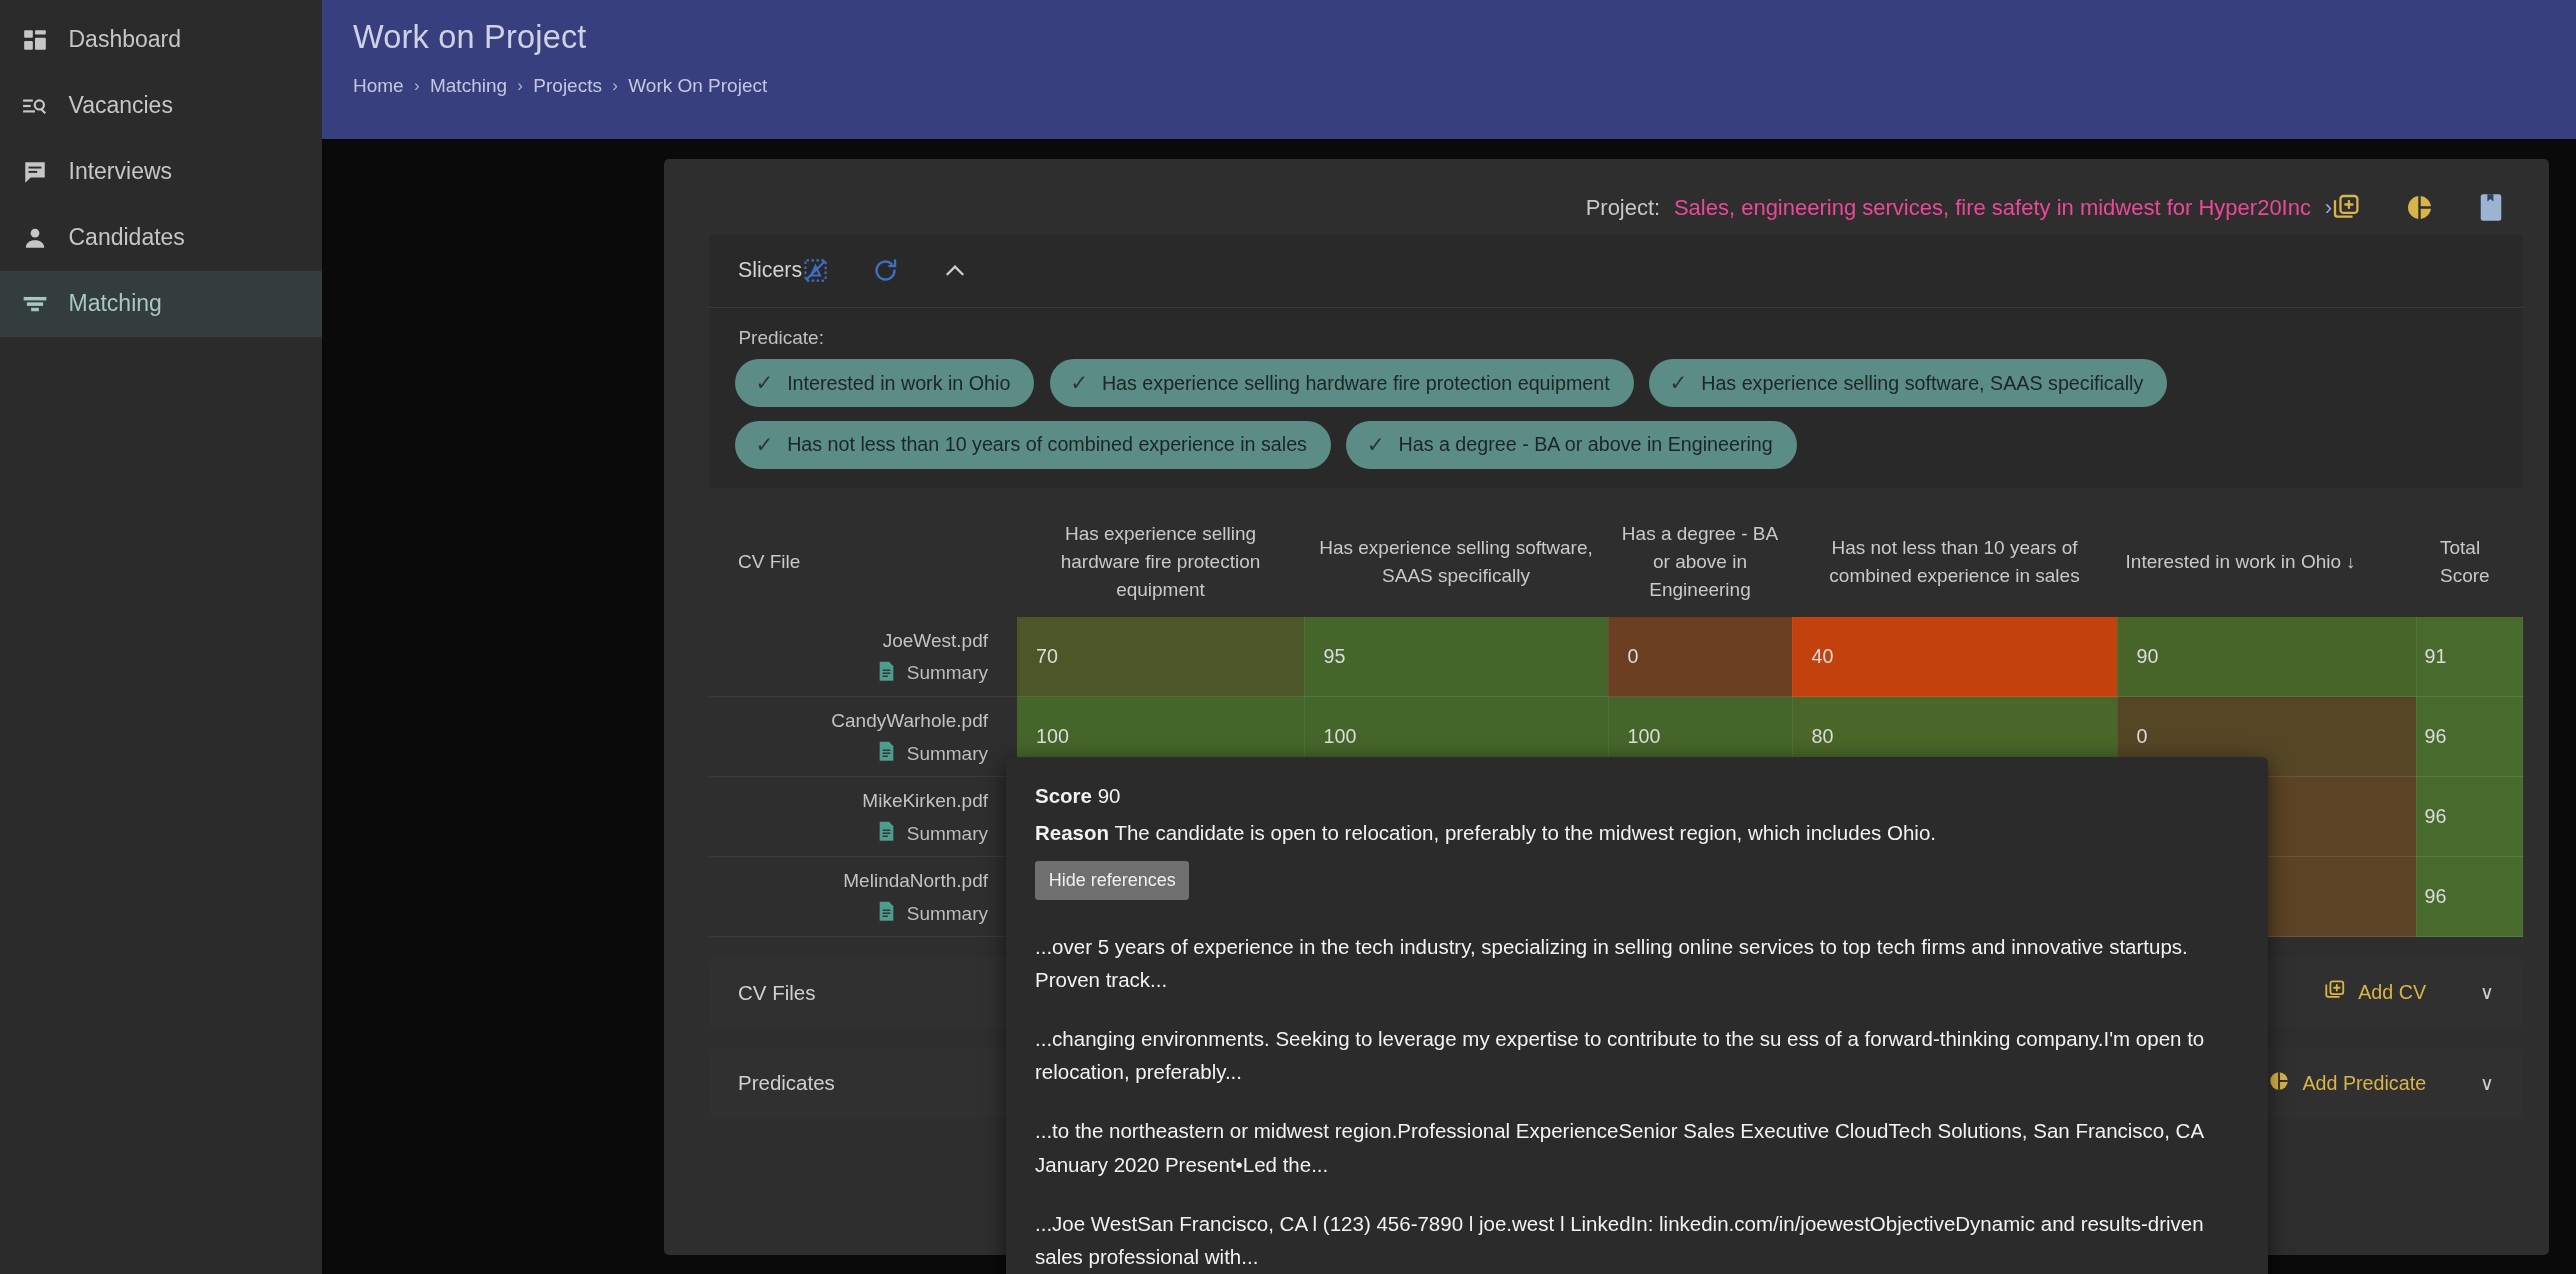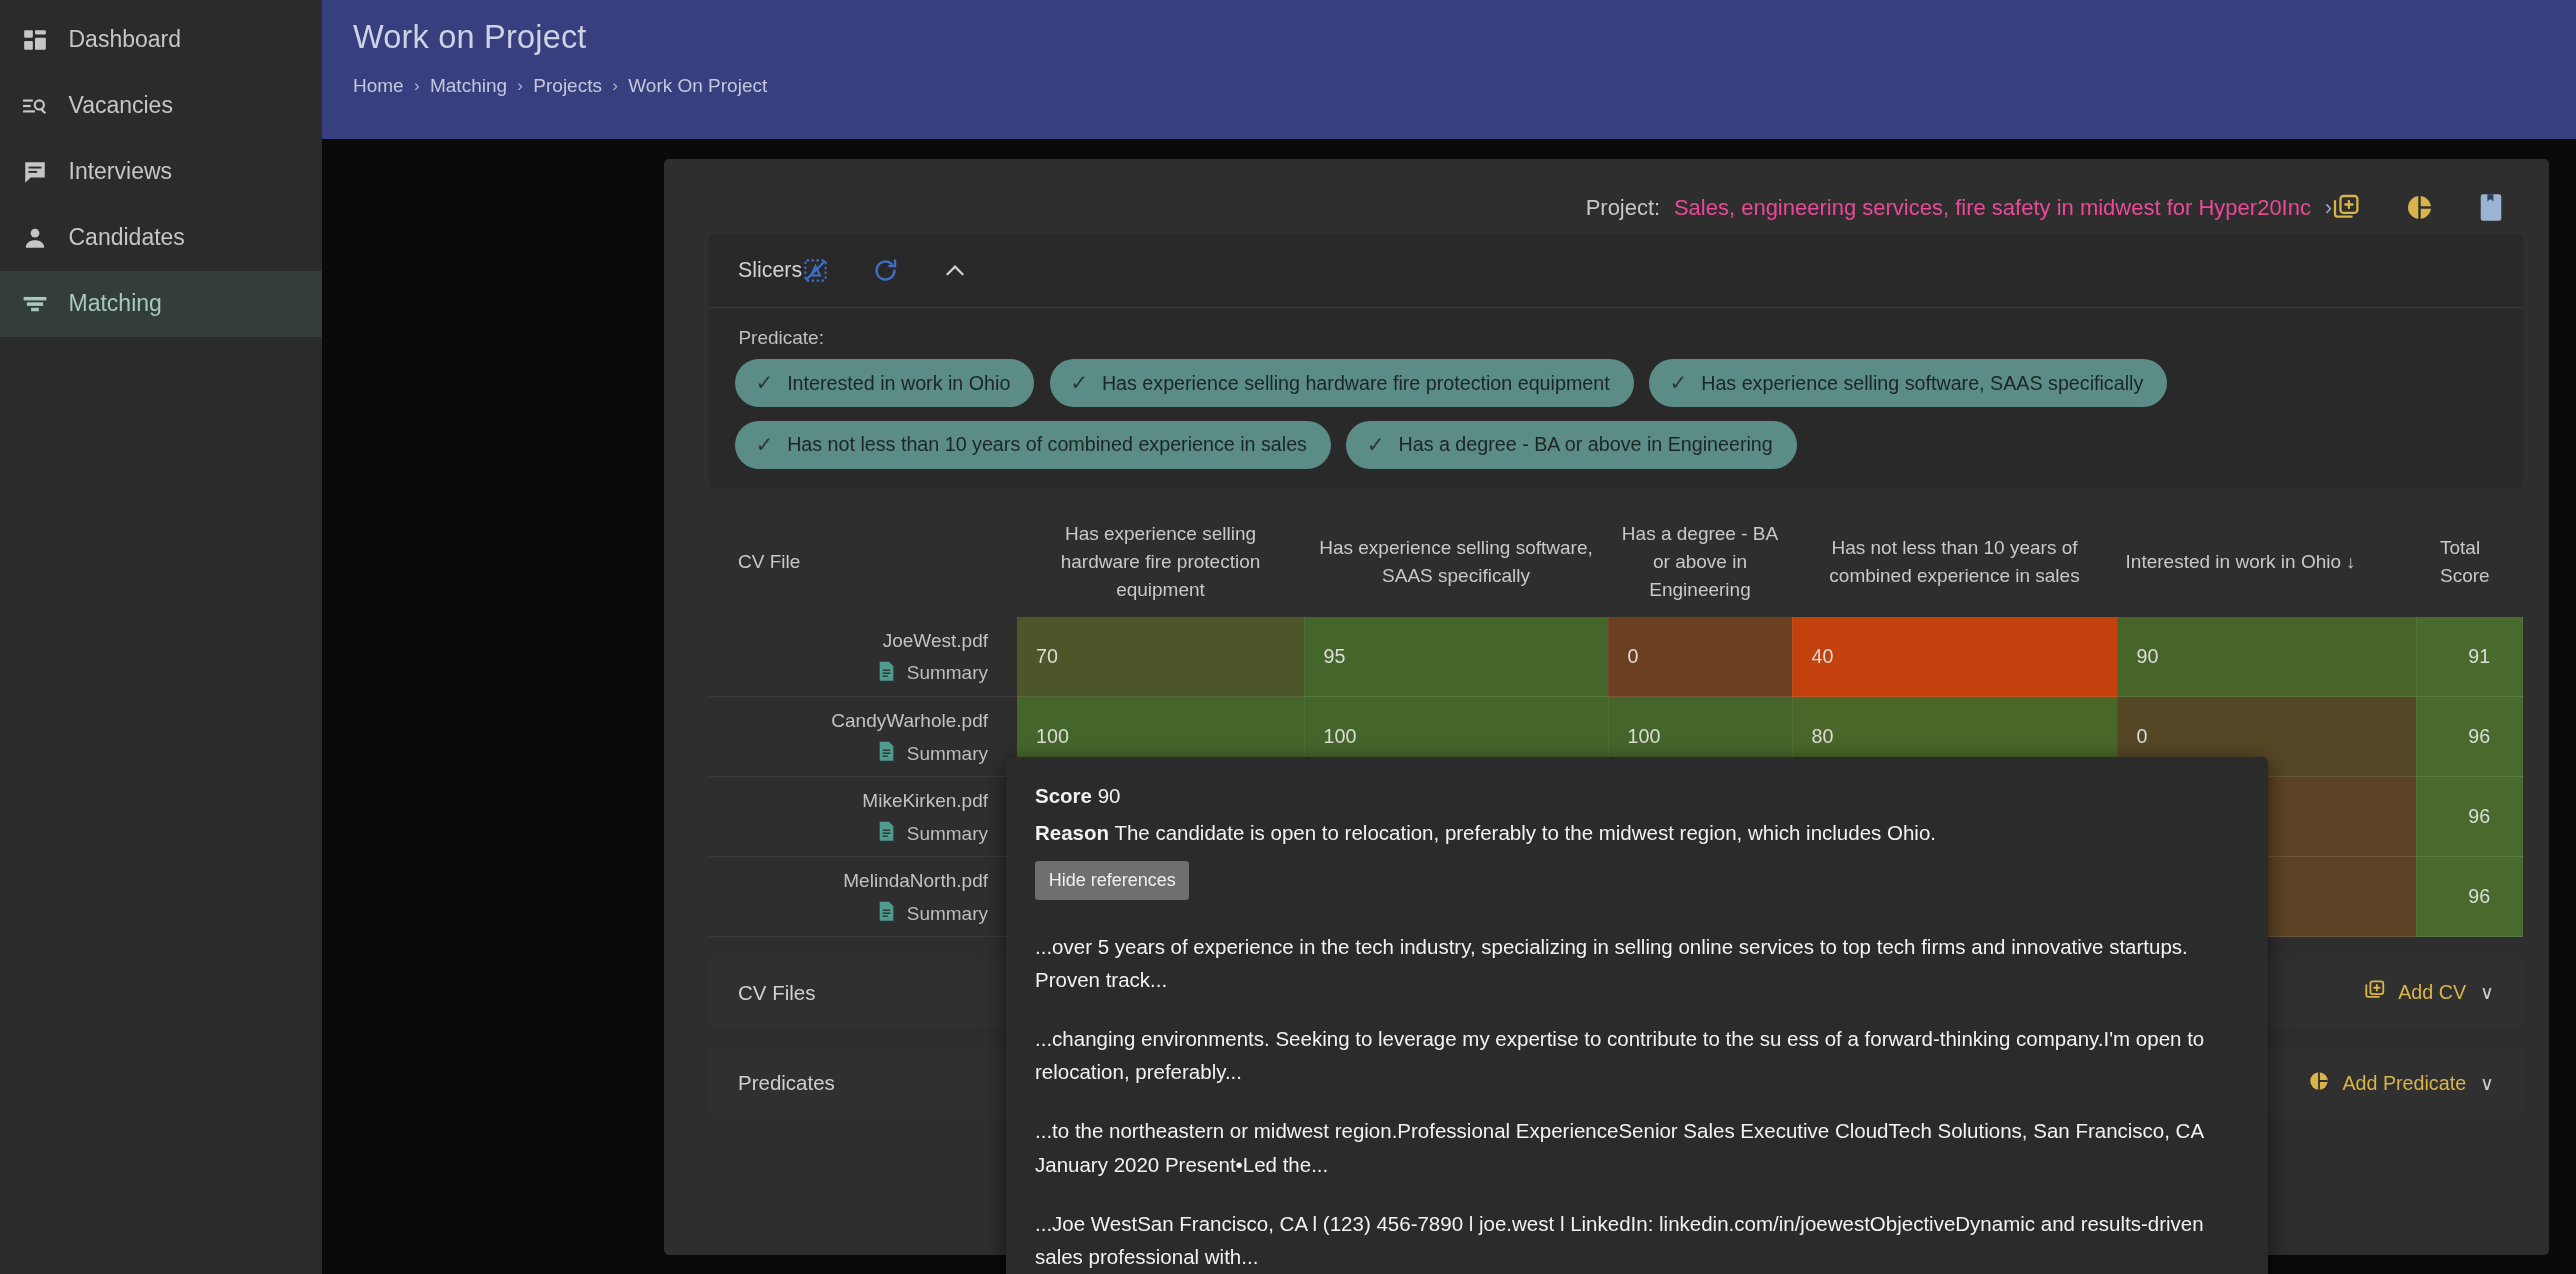--- a/index.html
+++ b/index.html
@@ -102,31 +102,31 @@
   tbody td { padding: 0; height: 80px; }
   td.filecell {
     background: #2e2e2e; text-align: right; padding-right: 29px;
     border-bottom: 0.9px solid #3b3b3b; vertical-align: middle;
   }
   .fname { font-size: 19px; color: #c3c3c3; line-height: 1.5; }
   .summary { display:flex; align-items:center; justify-content:flex-end; gap: 10.3px; margin-top: 5.1px; cursor:pointer; }
   .summary span { font-size: 19px; color: #bdbdbd; }
   td.score { text-align: left; padding-left: 19px; color: #dcdcdc; font-size: 19.7px; vertical-align: middle;
              border-bottom: 0.9px solid rgba(255,255,255,.10); border-right: 0.9px solid rgba(255,255,255,.06); }
-  td.score.total { padding-left: 20px; text-align: center; }
+  td.score.total { padding-left: 8px; }
 
   
   .acc {
     margin: 20.5px 0 0 19px;
     background: #303030; border-radius: 4.3px;
     height: 70px; display:flex; align-items:center; justify-content: space-between;
     padding: 0 29px 0 29px;
   }
   .acc .t { font-size: 20.5px; color: #d0d0d0; text-align: right; }
-  .acc .r { display:flex; align-items:center; gap: 14px; }
+  .acc .r { display:flex; align-items:center; gap: 54px; }
   .acc .act { display:flex; align-items:center; gap: 12px; font-size: 19.7px; color:#d9b44a; cursor:pointer; }
   .acc .act.pred { color:#d9b44a; }
   .acc .caret { color:#cfcfcf; font-size:19px; cursor:pointer; }
 
   
   .tooltip {
     position: absolute;
     left: 684px; top: 757px; width: 1262px;
     background: #2b2b2b;
     border-radius: 6px;

